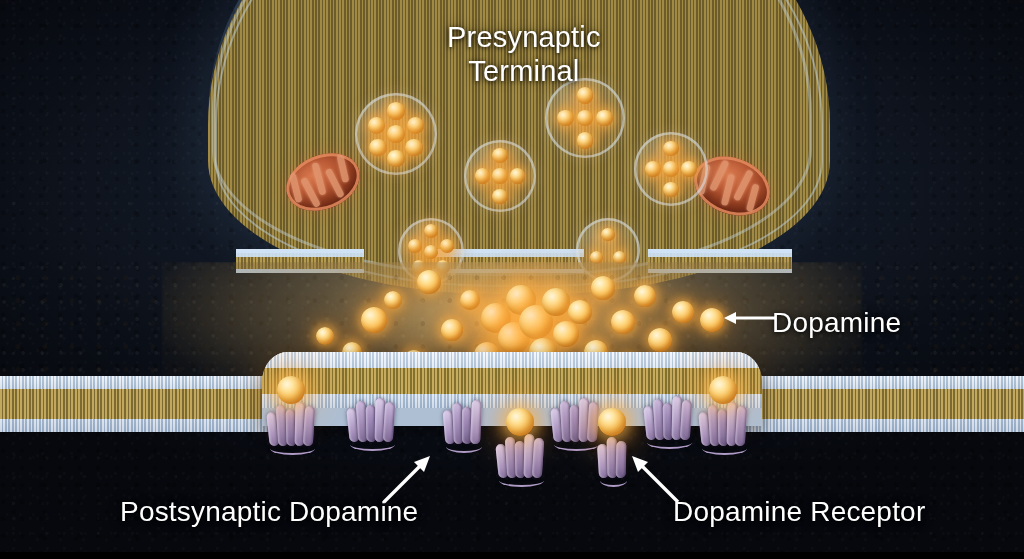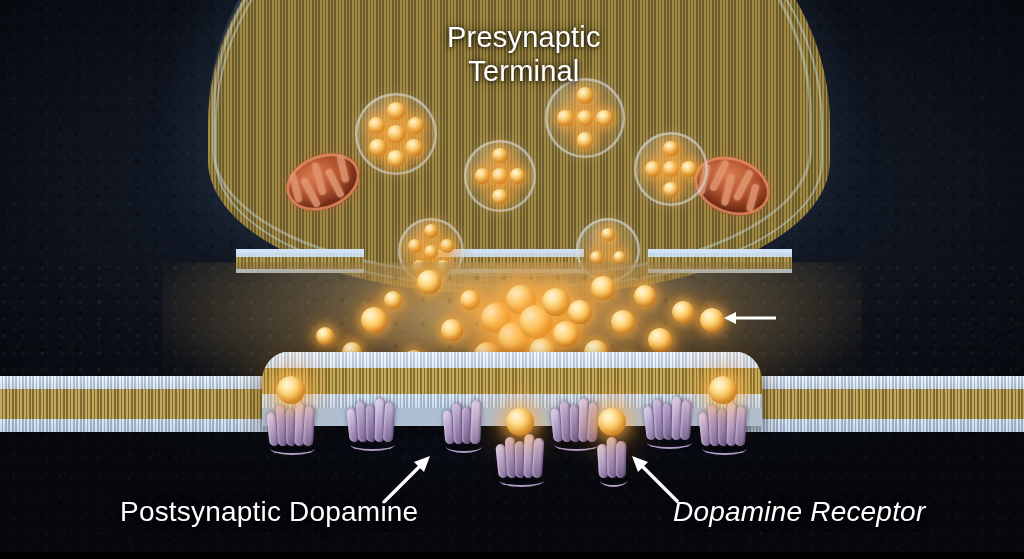--- a/index.html
+++ b/index.html
@@ -267,21 +267,21 @@
     font-weight:400;
     letter-spacing:.2px;
     text-shadow:0 1px 4px rgba(0,0,0,.85), 0 0 12px rgba(0,0,0,.6);
     white-space:pre;
     line-height:1.18;
   }
   #lbl-presynaptic{left:447px;top:20px;font-size:29px;text-align:center;}
   #lbl-cleft{left:186px;top:306px;font-size:28px;}
   #lbl-dopamine{left:772px;top:306px;font-size:28px;}
   #lbl-post-receptor{left:120px;top:495px;font-size:28px;}
-  #lbl-dopa-receptor{left:673px;top:495px;font-size:28px;font-style:italic;}
+  #lbl-dopa-receptor{left:673px;top:495px;font-size:28px;}
 
   .arrow{position:absolute;pointer-events:none;}
 </style>
 </head>
 <body>
 
 <div id="stage">
 
   <div class="bg-base"></div>
   <div class="bg-noise"></div>
@@ -486,20 +486,21 @@
         <div class="helix " style="left: 36px; width: 9.5px; height: 40px; transform: rotate(3.6deg);"></div>
         <div class="rtail" style="left: 2px; bottom: -9px; width: 45px; height: 11px;"></div>
         <div class="dop big" style="position: absolute; width: 28px; height: 28px; left: 8.5px; top: -16px;"></div>
       </div>
     </div>
 
   <div class="label" id="lbl-presynaptic">Presynaptic
 Terminal</div>
 
 
+  <div class="label" id="lbl-dopamine">Dopamine</div>
 
   <div class="label" id="lbl-post-receptor">Postsynaptic Dopamine</div>
 
   <div class="label" id="lbl-dopa-receptor">Dopamine Receptor</div>
 
   <svg class="arrow" style="left:720px;top:300px;width:60px;height:36px;" viewBox="0 0 60 36">
     <line x1="56" y1="18" x2="12" y2="18" stroke="#fff" stroke-width="3"></line>
     <polygon points="4,18 16,12 16,24" fill="#fff"></polygon>
   </svg>
 

